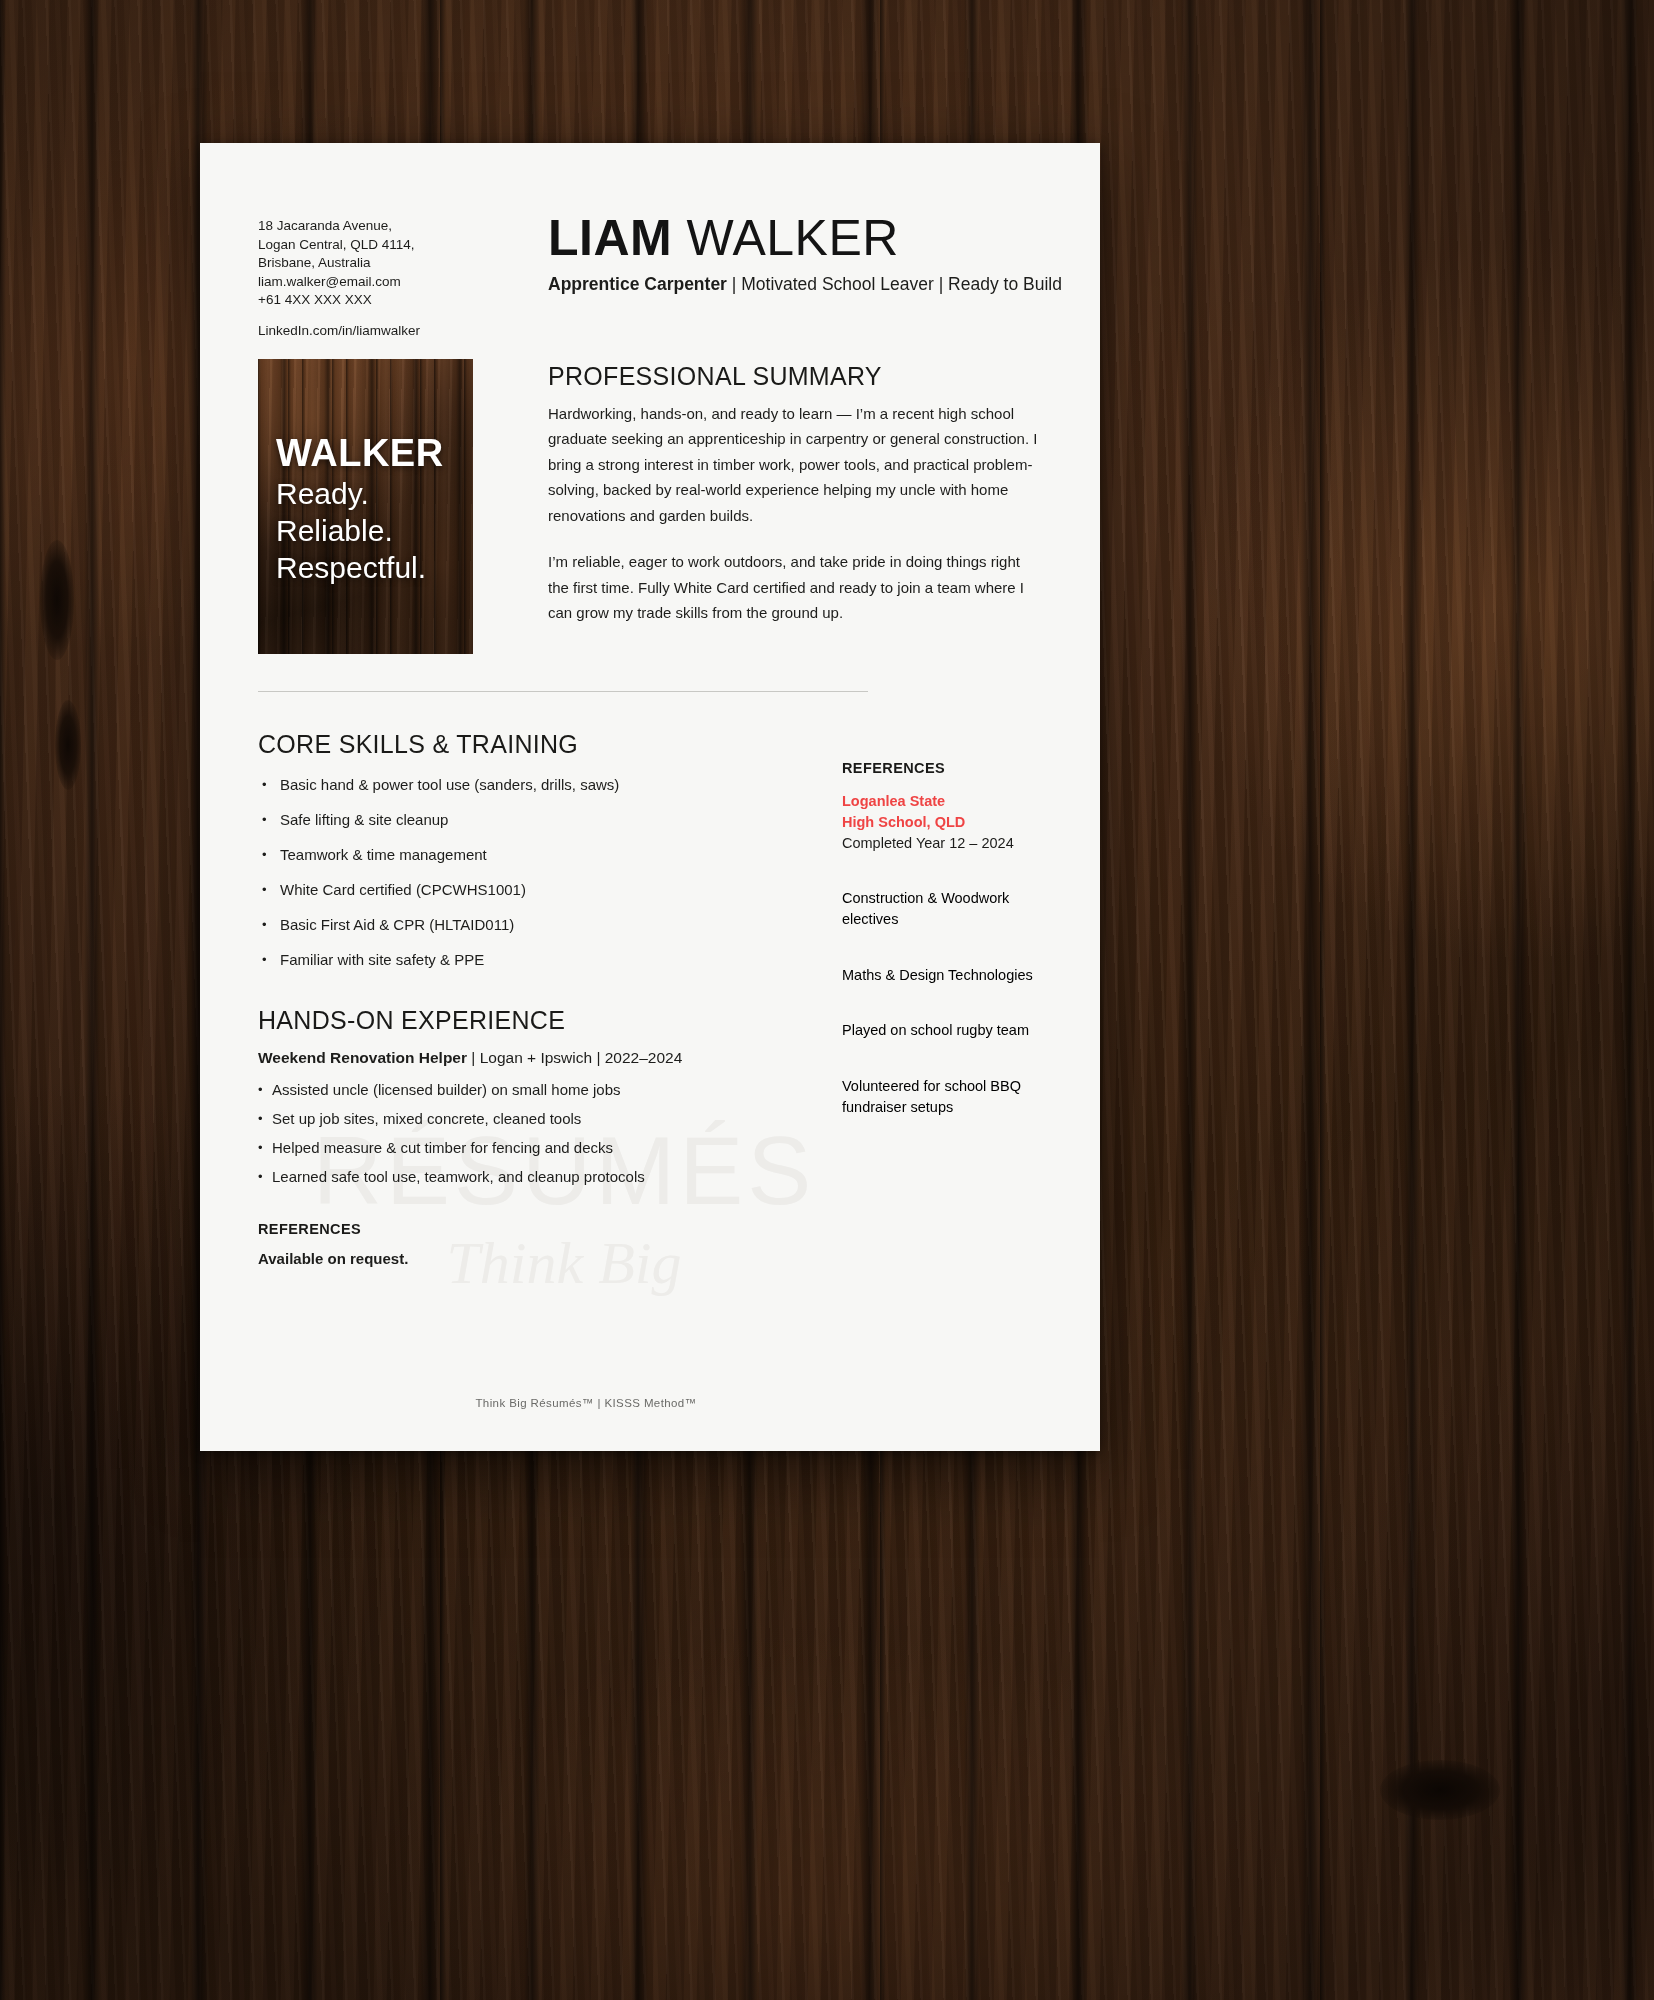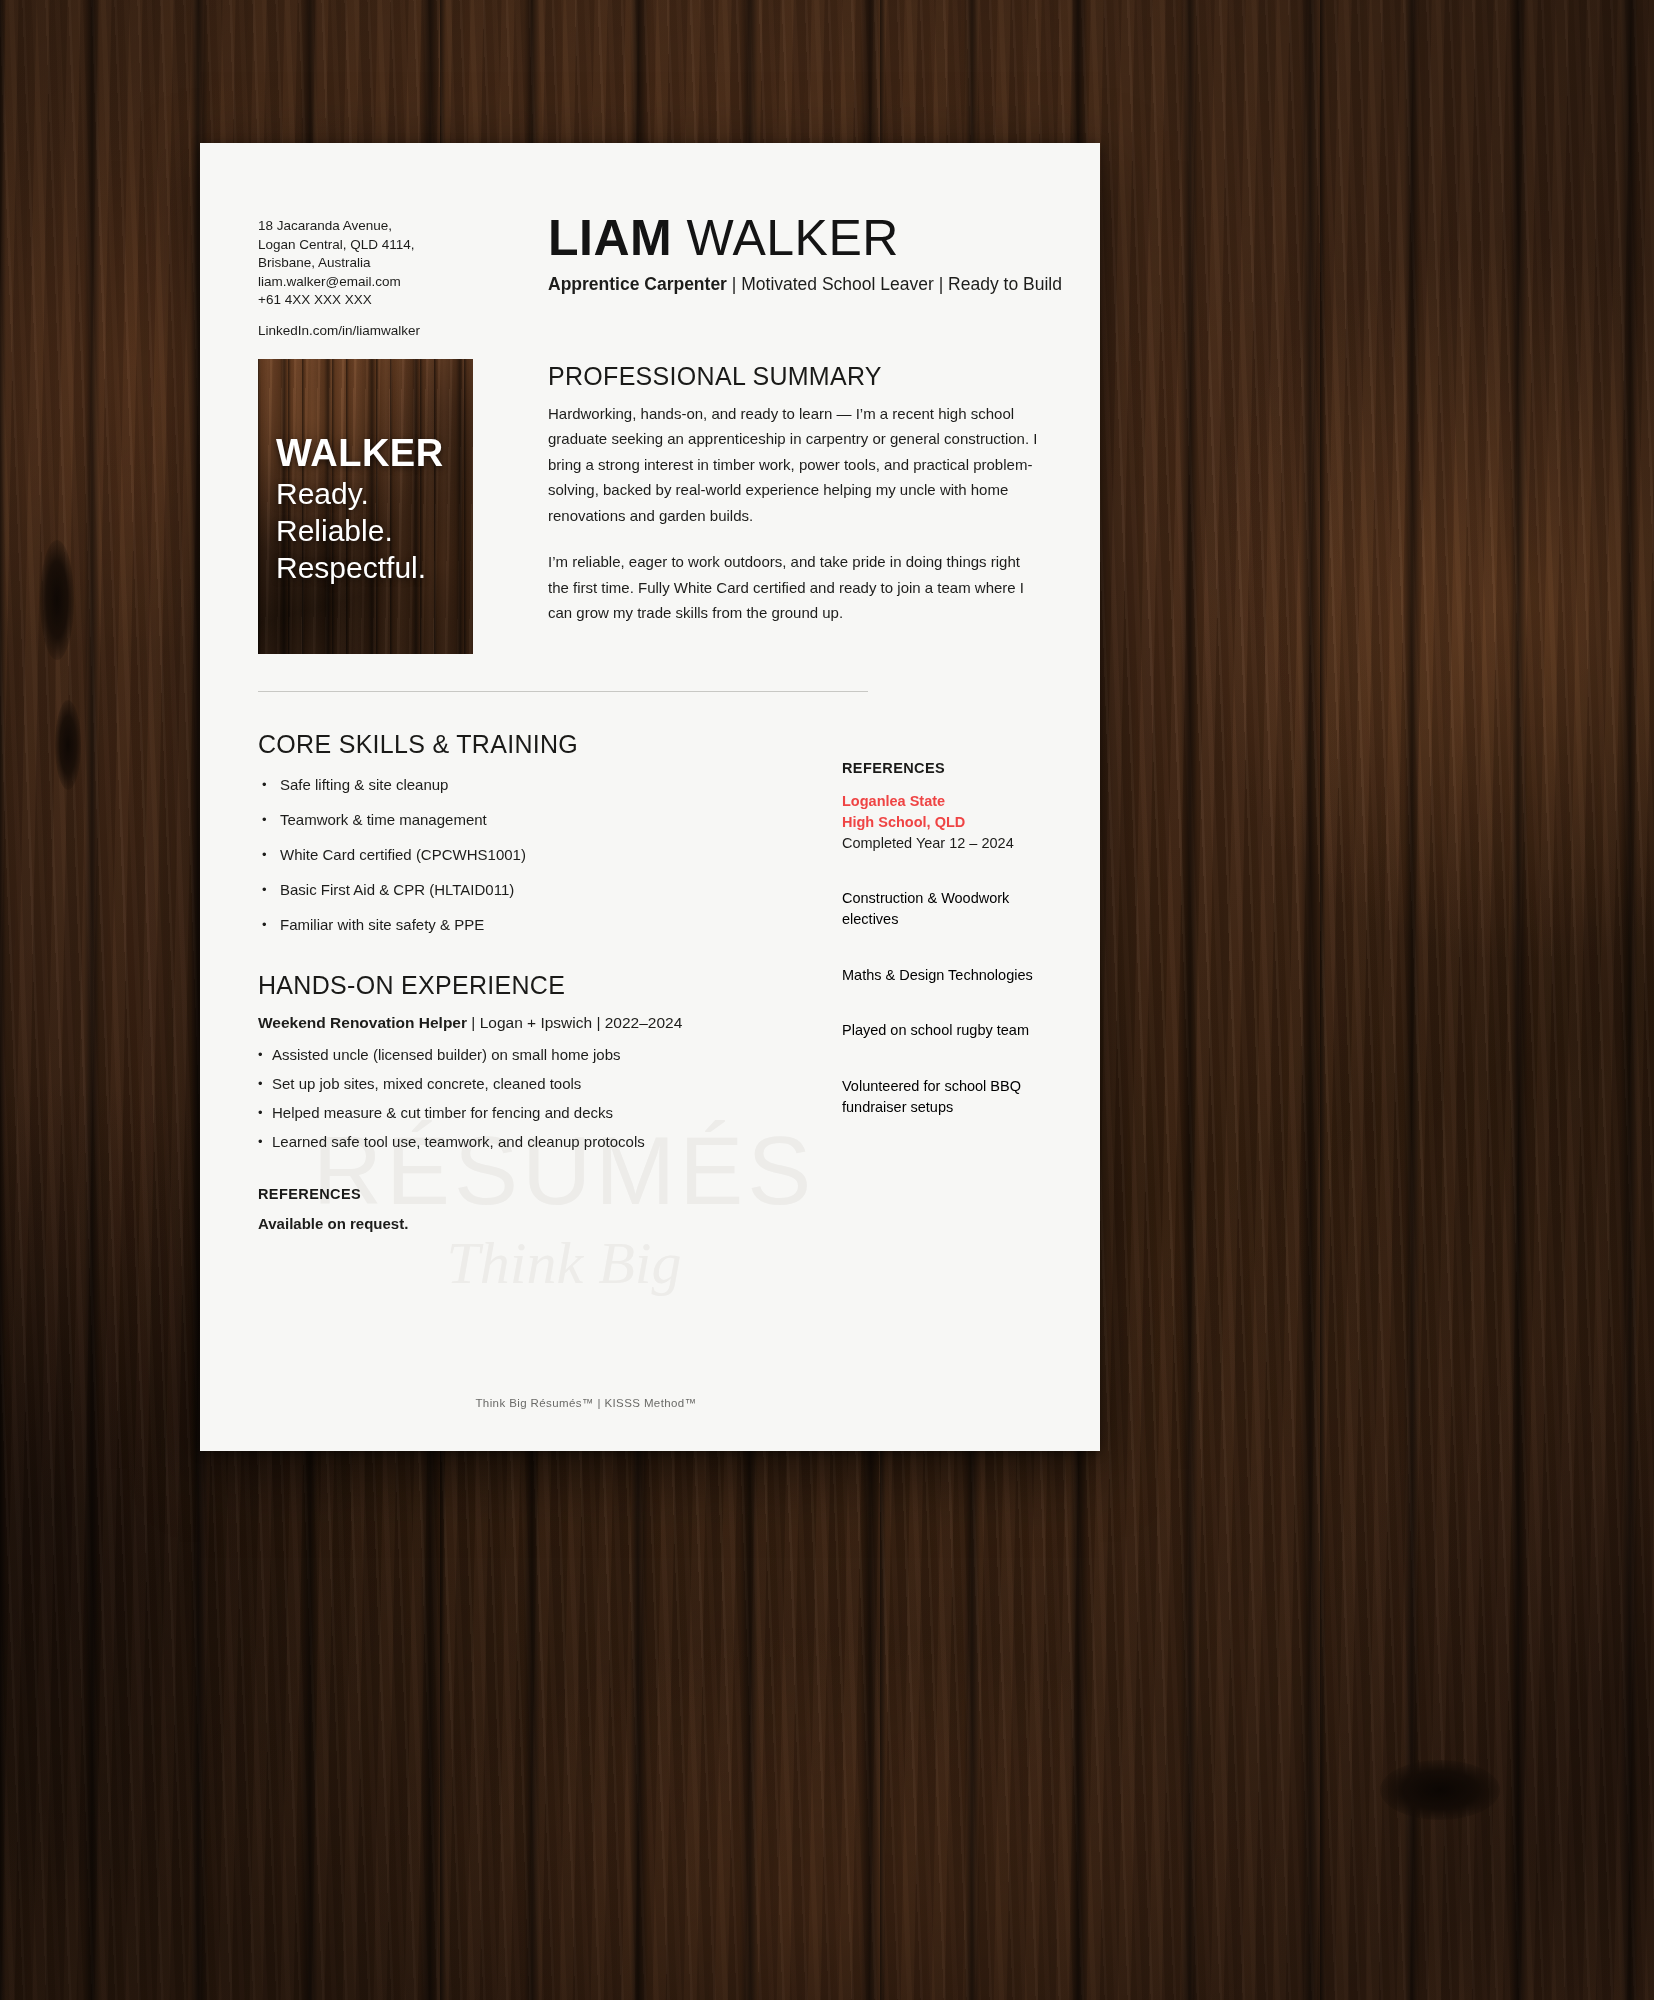--- a/index.html
+++ b/index.html
@@ -420,20 +420,21 @@
       </div>
     </div>
 
     <div class="divider"></div>
 
     <div class="body-lower">
       <div class="main-col">
 
         <div class="section-title">CORE SKILLS &amp; TRAINING</div>
         <ul class="skills-list">
+          <li>Basic hand &amp; power tool use (sanders, drills, saws)</li>
           <li>Safe lifting &amp; site cleanup</li>
           <li>Teamwork &amp; time management</li>
           <li>White Card certified (CPCWHS1001)</li>
           <li>Basic First Aid &amp; CPR (HLTAID011)</li>
           <li>Familiar with site safety &amp; PPE</li>
         </ul>
 
         <div class="section-title exp-title">HANDS-ON EXPERIENCE</div>
         <div class="exp-head">
           <b>Weekend Renovation Helper</b><span> | Logan + Ipswich | 2022–2024</span>

